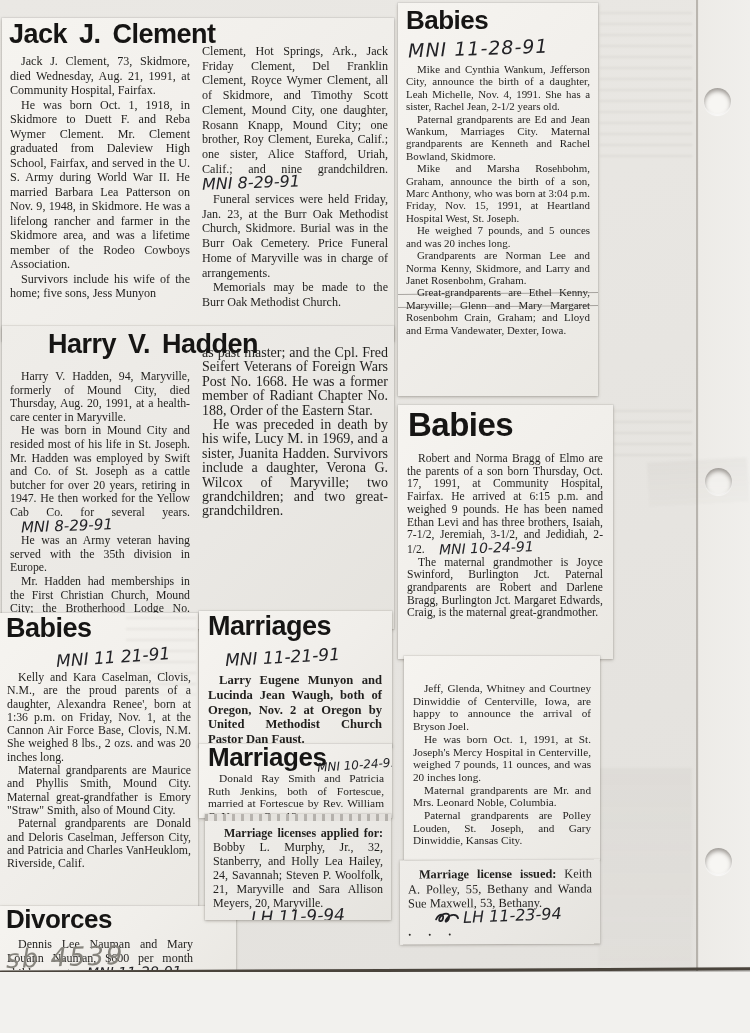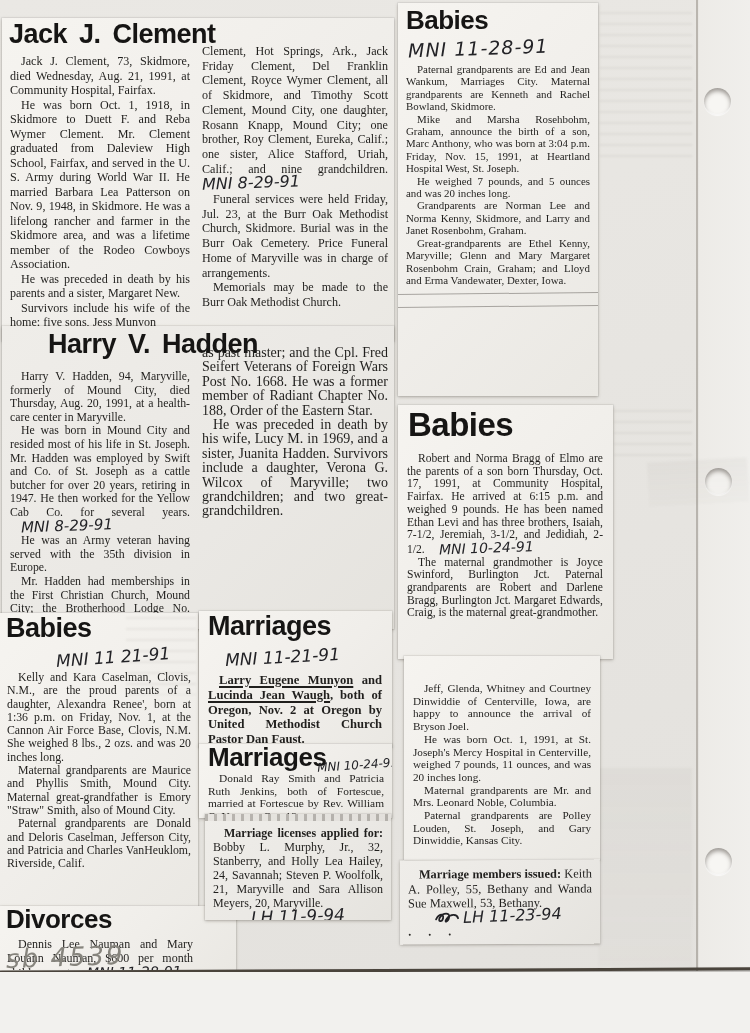--- a/index.html
+++ b/index.html
@@ -33,21 +33,21 @@
   .col { position:absolute; text-align:justify; color:#201f1d; }
   p.np { margin:0; text-indent:11px; }
   p.cont { text-indent:0; }
   .sp6 { margin-top:6px; } .sp12 { margin-top:12px; }
 
   .hw { font-family:"DejaVu Sans", sans-serif; font-style:italic; color:#232327;
     white-space:nowrap; display:inline-block; }
   .hw-block { position:absolute; }
   .pencil { color:#86847d; }
 
-  .u-pen { text-decoration:underline; text-decoration-thickness:1.5px; text-underline-offset:2px; }
+  .u-pen { text-decoration-thickness:1.5px; text-underline-offset:2px; }
 
   .crease { position:absolute; left:0; width:100%; height:1px; background:rgba(60,55,50,.4);
     transform:rotate(-0.6deg); }
   .cutstrip { position:absolute; left:0; top:0; width:100%; height:7px;
     background:repeating-linear-gradient(90deg, rgba(80,74,66,.35) 0 3px, rgba(200,196,190,.2) 3px 9px);
     filter:blur(0.6px); }
   .ghost { position:absolute; opacity:.5; filter:blur(0.8px); pointer-events:none;
     background:repeating-linear-gradient(180deg, rgba(120,114,106,.18) 0 2px, transparent 2px 11px); }
   .ghost-soft { background:linear-gradient(180deg, rgba(130,124,116,.12), rgba(130,124,116,.05)); }
   .dots { font-weight:bold; letter-spacing:7px; color:#2a2926; }
@@ -67,27 +67,26 @@
   <div class="ghost" style="left:600px; top:12px; width:92px; height:150px;"></div>
   <div class="ghost" style="left:614px; top:410px; width:78px; height:52px;"></div>
   <div class="ghost ghost-soft" style="left:648px; top:460px; width:100px; height:44px; transform:rotate(-3deg);"></div>
   <div class="ghost ghost-soft" style="left:598px; top:768px; width:94px; height:198px;"></div>
 
   <div class="clip" style="left:2px; top:0; width:392px; height:323px;margin-top:18px;">
     <div class="headline" style="left:7px; top:3px; font-size:27px;">Jack J. Clement</div>
     <div class="col" style="left:8px; top:36px; width:180px; font-size:12.1px; line-height:14.5px;">
       <p class="np">Jack J. Clement, 73, Skidmore, died Wednesday, Aug. 21, 1991, at Community Hospital, Fairfax.</p>
       <p class="np">He was born Oct. 1, 1918, in Skidmore to Duett F. and Reba Wymer Clement. Mr. Clement graduated from Daleview High School, Fairfax, and served in the U. S. Army during World War II. He married Barbara Lea Patterson on Nov. 9, 1948, in Skidmore. He was a lifelong rancher and farmer in the Skidmore area, and was a lifetime member of the Rodeo Cowboys Association.</p>
-      <p class="np">He was preceded in death by his parents and a sister, Margaret New.</p>
       <p class="np">Survivors include his wife of the home; five sons, Jess Munyon</p>
     </div>
     <div class="col" style="left:200px; top:26px; width:186px; font-size:12.1px; line-height:14.7px;">
       <p class="np cont"><span>Clement, Hot Springs, Ark., Jack Friday Clement, Del Franklin Clement, Royce Wymer Clement, all of Skidmore, and Timothy Scott Clement, Mound City, one daughter, Rosann Knapp, Mound City; one brother, Roy Clement, Eureka, Calif.; one sister, Alice Stafford, Uriah, Calif.; and nine grandchildren.</span>
         <span class="hw" style="font-size:16px; transform:rotate(-2deg);">MNI 8-29-91</span></p>
-      <p class="np sp6">Funeral services were held Friday, Jul. 23, at the Burr Oak Methodist Church, Skidmore. Burial was in the Burr Oak Cemetery. Price Funeral Home of Maryville was in charge of arrangements.</p>
+      <p class="np sp6">Funeral services were held Friday, Jan. 23, at the Burr Oak Methodist Church, Skidmore. Burial was in the Burr Oak Cemetery. Price Funeral Home of Maryville was in charge of arrangements.</p>
       <p class="np sp12">Memorials may be made to the Burr Oak Methodist Church.</p>
     </div>
   </div>
 
   <div class="clip clip-gray" style="left:2px; top:326px; width:392px; height:303px;">
     <div class="headline" style="left:7px; top:5px; font-size:27px;margin-left:39px;">Harry V. Hadden</div>
     <div class="col" style="left:8px; top:44px; width:180px; font-size:11.8px; line-height:13.6px;">
       <p class="np">Harry V. Hadden, 94, Maryville, formerly of Mound City, died Thursday, Aug. 20, 1991, at a health-care center in Maryville.</p>
       <p class="np"><span>He was born in Mound City and resided most of his life in St. Joseph. Mr. Hadden was employed by Swift and Co. of St. Joseph as a cattle butcher for over 20 years, retiring in 1947. He then worked for the Yellow Cab Co. for several years.</span>
         <span class="hw" style="font-size:15px; transform:rotate(-2deg);">MNI 8-29-91</span></p>
@@ -142,20 +141,21 @@
       <div style="text-align:center; margin-top:0;">
         <span class="hw" style="font-size:17px; transform:rotate(-2deg);">LH 11-9-94</span>
       </div>
     </div>
   </div>
 
   <div class="clip" style="left:398px; top:3px; width:200px; height:393px;">
     <div class="headline" style="left:8px; top:4px; font-size:26px;">Babies</div>
     <div class="hw hw-block" style="left:10px; top:34px; font-size:19px; letter-spacing:1px; transform:rotate(-2deg);">MNI 11-28-91</div>
     <div class="col" style="left:8px; top:60px; width:184px; font-size:10.9px; line-height:12.4px;">
+      <p class="np">Mike and Cynthia Wankum, Jefferson City, announce the birth of a daughter, Leah Michelle, Nov. 4, 1991. She has a sister, Rachel Jean, 2-1/2 years old.</p>
       <p class="np">Paternal grandparents are Ed and Jean Wankum, Marriages City. Maternal grandparents are Kenneth and Rachel Bowland, Skidmore.</p>
       <p class="np sp12">Mike and Marsha Rosehbohm, Graham, announce the birth of a son, Marc Anthony, who was born at 3:04 p.m. Friday, Nov. 15, 1991, at Heartland Hospital West, St. Joseph.</p>
       <p class="np">He weighed 7 pounds, and 5 ounces and was 20 inches long.</p>
       <p class="np">Grandparents are Norman Lee and Norma Kenny, Skidmore, and Larry and Janet Rosenbohm, Graham.</p>
       <p class="np">Great-grandparents are Ethel Kenny, Maryville; Glenn and Mary Margaret Rosenbohm Crain, Graham; and Lloyd and Erma Vandewater, Dexter, Iowa.</p>
     </div>
     <div class="crease" style="top:290px;"></div>
     <div class="crease" style="top:303px;"></div>
   </div>
 
@@ -172,21 +172,21 @@
     <div class="col" style="left:9px; top:26px; width:178px; font-size:11.2px; line-height:12.7px;">
       <p class="np">Jeff, Glenda, Whitney and Courtney Dinwiddie of Centerville, Iowa, are happy to announce the arrival of Bryson Joel.</p>
       <p class="np">He was born Oct. 1, 1991, at St. Joseph's Mercy Hospital in Centerville, weighed 7 pounds, 11 ounces, and was 20 inches long.</p>
       <p class="np">Maternal grandparents are Mr. and Mrs. Leonard Noble, Columbia.</p>
       <p class="np">Paternal grandparents are Polley Louden, St. Joseph, and Gary Dinwiddie, Kansas City.</p>
     </div>
   </div>
 
   <div class="clip clip-gray" style="left:400px; top:860px; width:200px; height:84px; transform:rotate(-0.3deg);">
     <div class="col" style="left:8px; top:7px; width:184px; font-size:12.4px; line-height:14.6px;">
-      <p class="np"><b>Marriage members issued:</b><span> Keith A. Polley, 55, Bethany and Wanda Sue Maxwell, 53, Bethany.</span></p>
+      <p class="np"><b>Marriage license issued:</b><span> Keith A. Polley, 55, Bethany and Wanda Sue Maxwell, 53, Bethany.</span></p>
       <div style="margin-left:26px; margin-top:-2px;">
         <svg class="scribble" width="26" height="13" viewBox="0 0 26 13">
           <path d="M2 8 C5 2, 10 2, 9 7 C8 11, 3 11, 6 6 C9 1, 16 1, 15 6 C14 11, 9 12, 13 7 C17 2, 23 3, 24 7" fill="none" stroke="#222226" stroke-width="1.8" stroke-linecap="round"></path>
         </svg>
         <span class="hw" style="font-size:16px; transform:rotate(-2deg);">LH 11-23-94</span>
       </div>
       <div class="dots" style="font-size:12px;">. . .</div>
     </div>
   </div>
 

